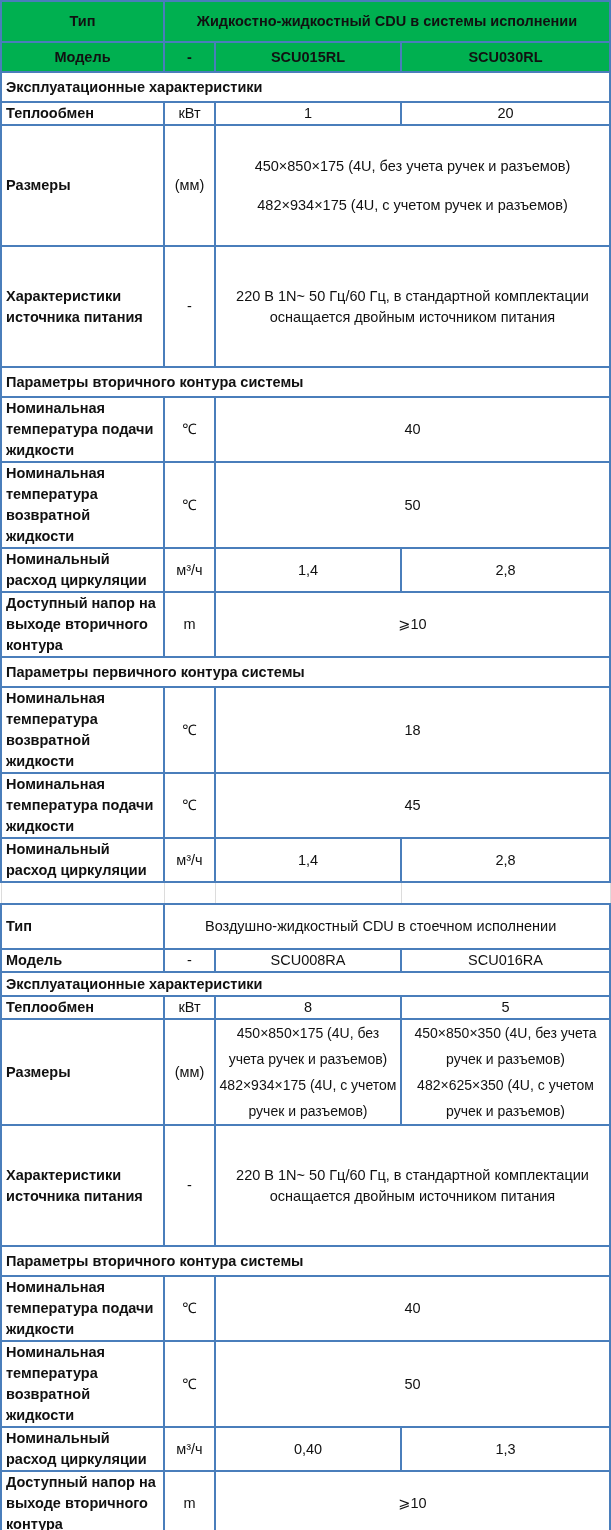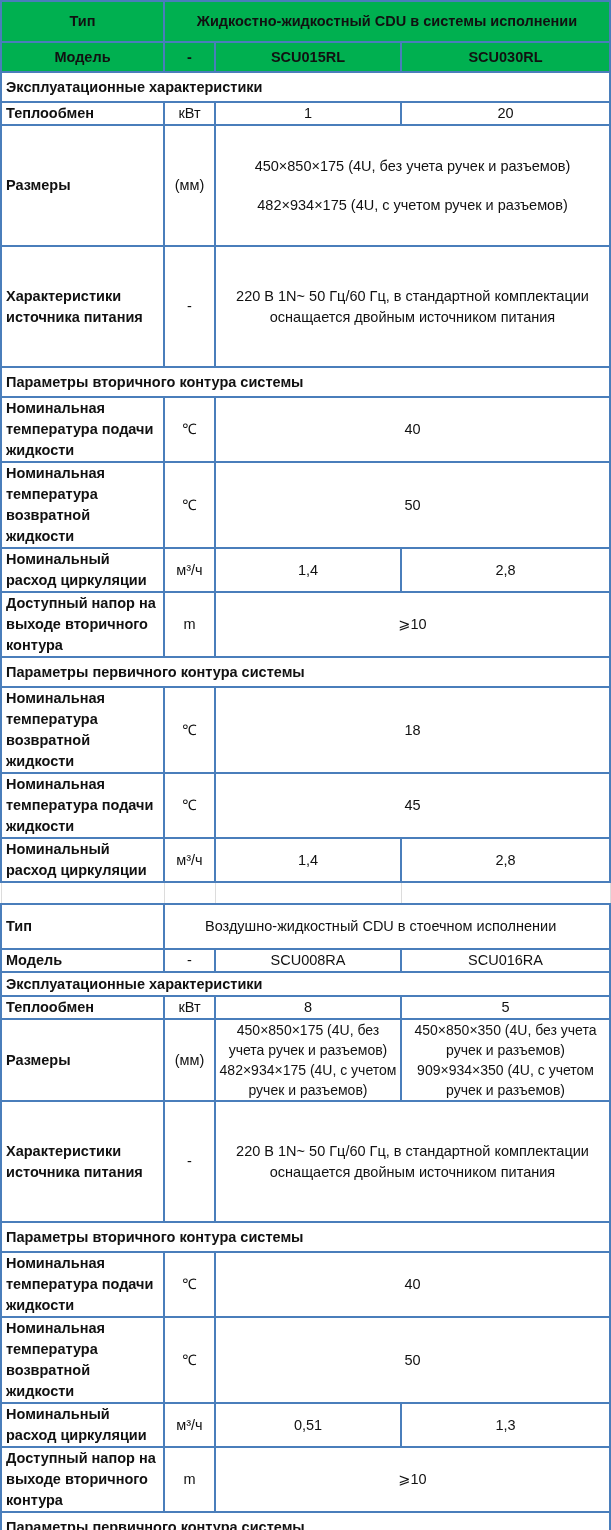--- a/index.html
+++ b/index.html
@@ -5,21 +5,21 @@
   html, body { margin: 0; padding: 0; background: #ffffff; }
   body { width: 611px; height: 1530px; overflow: hidden; font-family: "Liberation Sans", sans-serif; }
   table { border-collapse: collapse; table-layout: fixed; width: 610px; }
   td { border: 2px solid #4a7ebb; padding: 0 4px; font-size: 14.5px; color: #111; vertical-align: middle; line-height: 21px; }
   td.c { text-align: center; }
   td.b { font-weight: bold; margin-left: 32px; }
   td.sec { font-weight: bold; text-align: left; }
   tr.green td { background: #00b050; font-weight: bold; text-align: center; color: #111; }
   tr.spacer td { border-top: 2px solid #4a7ebb; border-bottom: 2px solid #4a7ebb; border-left: 1px solid #dcdcdc; border-right: 1px solid #dcdcdc; height: 20px; }
   .col1 { width: 163px; } .col2 { width: 51px; } .col3 { width: 186px; } .col4 { width: 209px; }
-  td.small { font-size: 14px; line-height: 20px; padding: 0 2px; }
+  td.small { font-size: 14px; line-height: 26px; padding: 0 2px; }
   td.left { text-align: left; padding-left: 40px; }
 </style>
 </head>
 <body>
 
 <table>
   <colgroup>
       <col class="col1">
       <col class="col2">
       <col class="col3">
@@ -127,21 +127,21 @@
   <tr style="height:22px">
     <td class="b">Теплообмен</td>
     <td class="c">кВт</td>
     <td class="c">8</td>
     <td class="c">5</td>
   </tr>
   <tr style="height:81px">
     <td class="b">Размеры</td>
     <td class="c">(мм)</td>
     <td class="c small">450×850×175 (4U, без учета ручек и разъемов) 482×934×175 (4U, с учетом ручек и разъемов)</td>
-    <td class="c small">450×850×350 (4U, без учета ручек и разъемов) 909×934×350 (4U, с учетом ручек и разъемов)</td>
+    <td class="c small">450×850×350 (4U, без учета ручек и разъемов) 482×625×350 (4U, с учетом ручек и разъемов)</td>
   </tr>
   <tr style="height:121px">
     <td class="b">Характеристики источника питания</td>
     <td class="c">-</td>
     <td colspan="2" class="c">
       <div>220 В 1N~ 50 Гц/60 Гц, в стандартной комплектации</div>
       <div>оснащается двойным источником питания</div>
     </td>
   </tr>
   <tr style="height:30px">
@@ -153,21 +153,21 @@
     <td colspan="2" class="c">40</td>
   </tr>
   <tr style="height:64px">
     <td class="b">Номинальная температура возвратной жидкости</td>
     <td class="c">℃</td>
     <td colspan="2" class="c">50</td>
   </tr>
   <tr style="height:43px">
     <td class="b">Номинальный расход циркуляции</td>
     <td class="c">м³/ч</td>
-    <td class="c">0,51</td>
+    <td class="c">0,40</td>
     <td class="c">1,3</td>
   </tr>
   <tr style="height:64px">
     <td class="b">Доступный напор на выходе вторичного контура</td>
     <td class="c">m</td>
     <td colspan="2" class="c">⩾10</td>
   </tr>
   <tr style="height:30px">
     <td colspan="4" class="sec">Параметры первичного контура системы</td>
   </tr>

